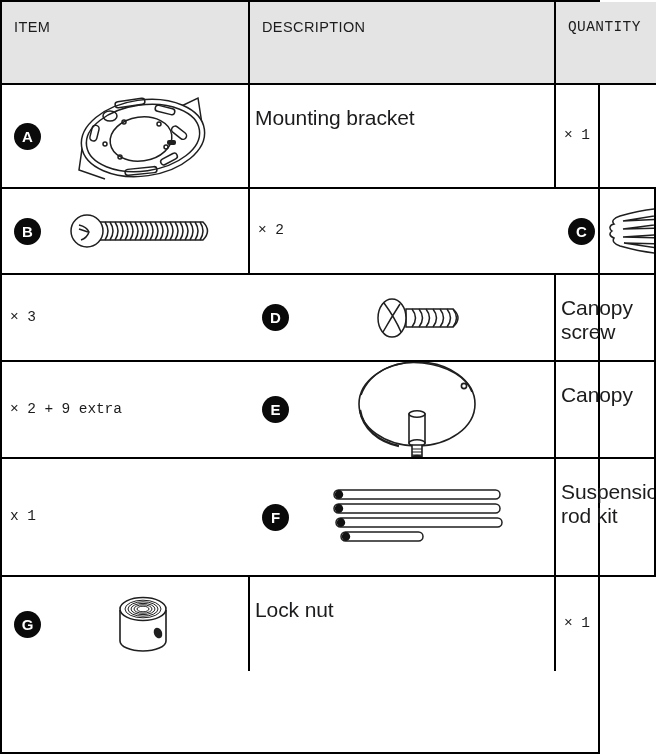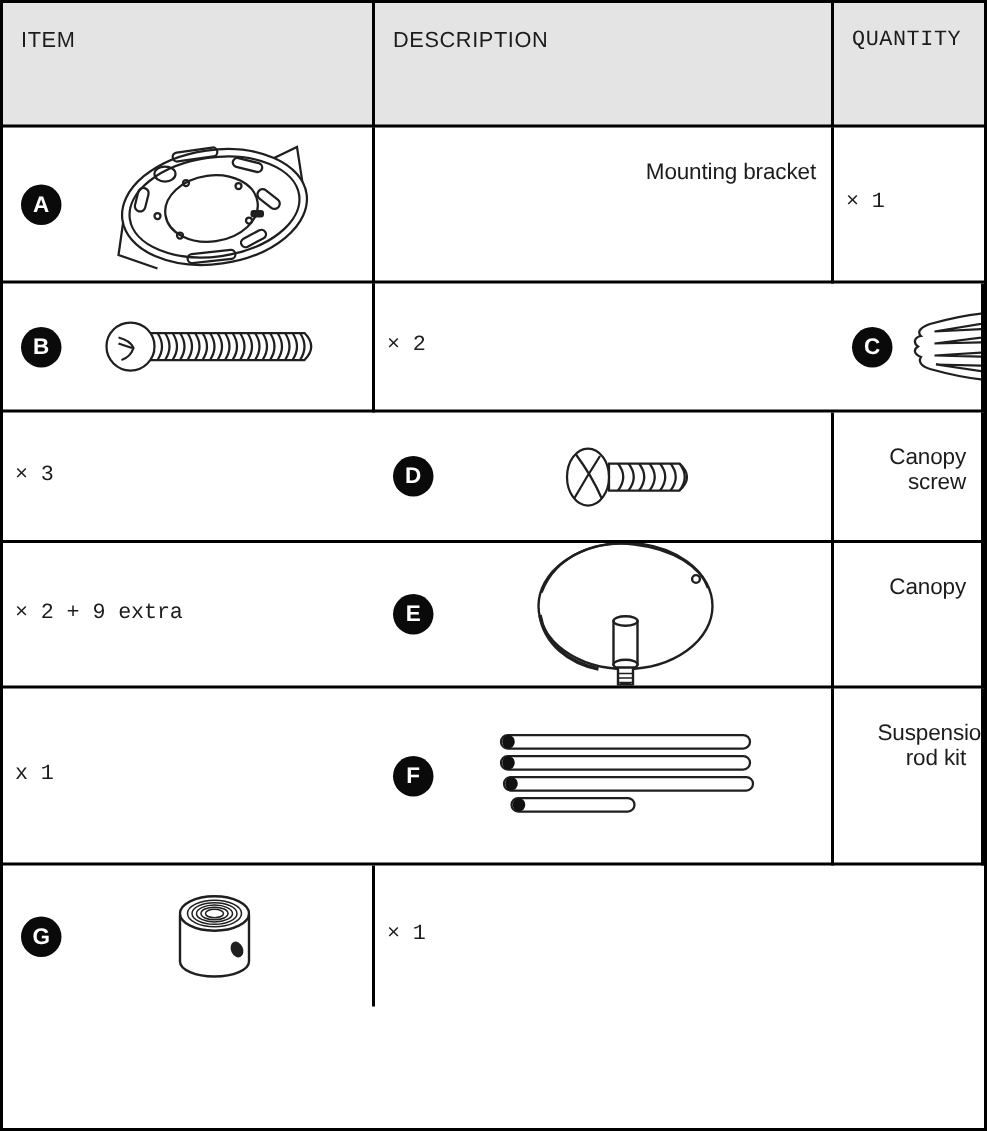--- a/index.html
+++ b/index.html
@@ -3,21 +3,21 @@
 <meta charset="utf-8">
 <style>
   html, body { margin: 0; padding: 0; background: #ffffff; }
   * { box-sizing: border-box; }
   body {
     font-family: "Liberation Sans", "DejaVu Sans", sans-serif;
     color: #1c1c1e;
     -webkit-font-smoothing: antialiased;
   }
   .parts-table {
-    width: 658px;
+    width: 600px;
     height: 754px;
     border: 2px solid #000;
     display: grid;
     grid-template-columns: 248px 306px 100px;
     grid-template-rows: 83px 104px 86px 87px 97px 118px 94px 81px;
     background: #ffffff;
   }
   .cell {
     border-right: 2px solid #000;
     border-bottom: 2px solid #000;
@@ -26,24 +26,23 @@
   .cell.col-last { border-right: none; font-family: Liberation Mono, monospace; }
   .cell.row-last { border-bottom: none; }
   .head {
     background: #e4e4e4;
     padding: 17px 0 0 12px;
     font-size: 14.5px;
     letter-spacing: 0.4px;
     color: #1c1c1e;
   }
   .desc {
-    padding: 21px 10px 0 29px;
-    font-size: 15px;
+    padding: 21px 10px 0 5px;
+    font-size: 21px;
     letter-spacing: -0.1px;
-    text-align: right;
   }
   .qty {
     display: flex;
     align-items: center;
     padding: 0 4px 0 8px;
     font-size: 14.5px;
     line-height: 1.5;
     letter-spacing: -0.1px;
   }
   .item {
@@ -219,15 +218,16 @@
           <ellipse cx="30" cy="17" rx="18" ry="8.8" stroke-width="1"></ellipse>
           <ellipse cx="30" cy="17" rx="15" ry="7.2" stroke-width="1"></ellipse>
           <ellipse cx="30" cy="17" rx="12" ry="5.6" stroke-width="1"></ellipse>
           <ellipse cx="30" cy="17" rx="9" ry="4.2" stroke-width="1"></ellipse>
           <ellipse cx="30" cy="17" rx="6" ry="2.8" stroke-width="1"></ellipse>
           <ellipse cx="45" cy="41" rx="4" ry="5.5" transform="rotate(-24 45 41)" fill="#1f1f1f" stroke="none"></ellipse>
         </g>
       </svg>
     </div>
   </div>
+  <div class="cell desc row-last">Lock nut</div>
   <div class="cell qty col-last row-last">× 1</div>
 
 </div>
 
 </body></html>

